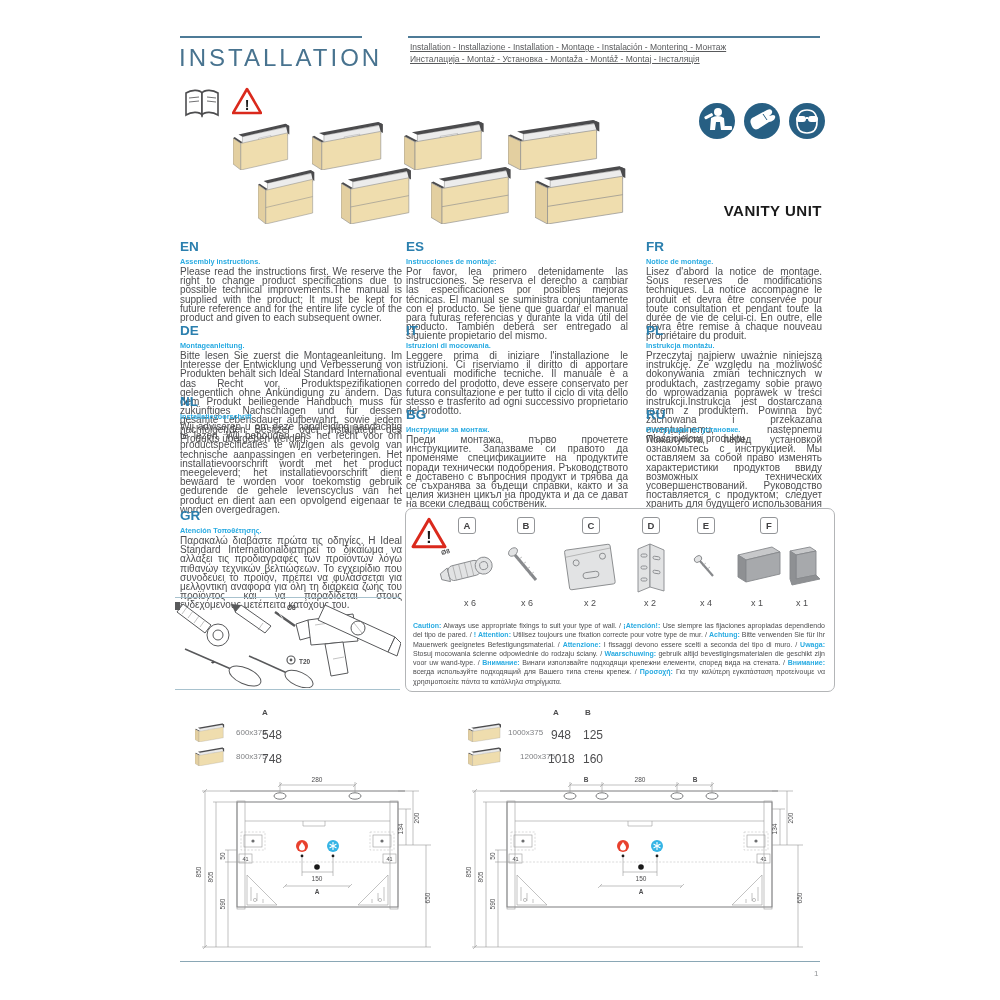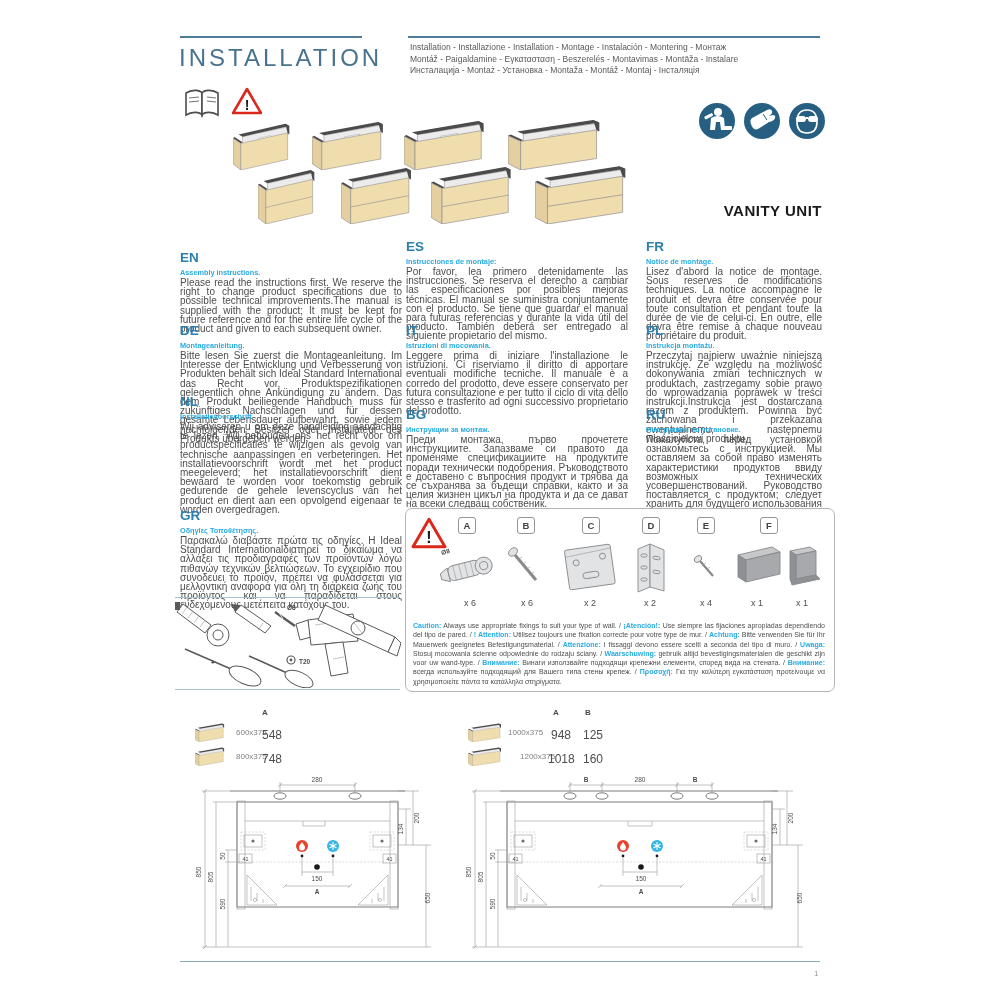--- a/index.html
+++ b/index.html
@@ -2,21 +2,21 @@
 <html><head>
 <meta charset="utf-8">
 <style>
   html,body{margin:0;padding:0;background:#fff;}
   .page{position:relative;width:1000px;height:1000px;background:#fff;overflow:hidden;
         font-family:"Liberation Sans",sans-serif;color:#4d4d4f;}
   .abs{position:absolute;}
   .rule{position:absolute;height:2px;background:#4e7b97;}
   .thinrule{position:absolute;height:1px;background:#a8c2ce;}
   .title{position:absolute;font-size:24px;letter-spacing:3px;color:#48738f;font-weight:400;}
-  .langs{position:absolute;font-size:8.5px;line-height:11.5px;color:#58595b;text-align:justify;}
+  .langs{position:absolute;font-size:8.5px;line-height:11.5px;color:#58595b;text-align:justify;text-decoration:underline;}
   .product{position:absolute;font-size:15px;font-weight:bold;color:#1a1a1a;letter-spacing:.5px;text-align:right;}
   .sec{position:absolute;}
   .sec .code{font-size:13.5px;font-weight:bold;color:#2b7fae;margin-bottom:3px;}
   .sec .sub{font-size:7.3px;font-weight:bold;color:#29abe2;margin-bottom:1px;}
   .sec .body{font-size:10px;line-height:9.2px;color:#4d4d4f;text-align:justify;}
   .partsbox{position:absolute;border:1px solid #b3b5b7;border-radius:7px;background:#fff;}
   .chip{position:absolute;width:16px;height:15px;border:1px solid #939598;border-radius:3px;
         font-size:9.5px;font-weight:bold;color:#414042;display:flex;align-items:center;justify-content:center;background:#fff;}
   .qty{position:absolute;font-size:9px;color:#4d4d4f;transform:translateX(-50%);}
   .caution{position:absolute;font-size:7px;line-height:9.3px;color:#4d4d4f;text-align:justify;}
@@ -64,21 +64,20 @@
     </defs>
   </svg>
 
   <div class="rule" style="left:180px;top:36px;width:182px"></div>
   <div class="rule" style="left:408px;top:36px;width:412px"></div>
 
   <div class="title" style="left:179px;top:44px">INSTALLATION</div>
 
   <div class="langs" style="left:410px;top:42px;width:410px">
     <div>Installation - Installazione - Installation - Montage - Instalación - Montering - Монтаж</div>
-    <div>Montáž - Paigaldamine - Εγκατασταση - Beszerelés - Montavimas - Montāža - Instalare</div>
     <div>Инсталација - Montaż - Установка - Montaža - Montáž - Montaj - Інсталяція</div>
   </div>
 
   <svg class="abs" style="left:183px;top:89px" width="40" height="30" viewBox="0 0 40 30">
     <path d="M3,4 C9,0 17,1 19,4 L19,26 C17,23 9,22 3,26 Z" fill="#fff" stroke="#4d4d4f" stroke-width="1.6"></path>
     <path d="M35,4 C29,0 21,1 19,4 L19,26 C21,23 29,22 35,26 Z" fill="#fff" stroke="#4d4d4f" stroke-width="1.6"></path>
     <line x1="6" y1="9" x2="16" y2="8" stroke="#4d4d4f" stroke-width="0.8"></line>
     <line x1="6" y1="13" x2="16" y2="12" stroke="#4d4d4f" stroke-width="0.8"></line>
     <line x1="24" y1="8" x2="33" y2="9" stroke="#4d4d4f" stroke-width="0.8"></line>
     <line x1="24" y1="12" x2="33" y2="13" stroke="#4d4d4f" stroke-width="0.8"></line>
@@ -129,21 +128,21 @@
   <svg class="abs" style="left:788px;top:102px" width="38" height="38" viewBox="0 0 38 38">
     <circle cx="19" cy="19" r="18" fill="#275f83"></circle>
     <path d="M9,20 Q9,8 19,8 Q29,8 29,20 Q29,31 19,31 Q9,31 9,20 Z" fill="none" stroke="#fff" stroke-width="1.6"></path>
     <rect x="8" y="14" width="10" height="6" rx="3" fill="#fff"></rect>
     <rect x="20" y="14" width="10" height="6" rx="3" fill="#fff"></rect>
     <line x1="18" y1="16" x2="20" y2="16" stroke="#fff" stroke-width="2"></line>
   </svg>
 
   <div class="product" style="left:680px;top:202px;width:142px">VANITY UNIT</div>
 
-  <div class="sec" style="left:180px;top:250px;width:222px">
+  <div class="sec" style="left:180px;top:239px;width:222px">
     <div class="code">EN</div>
     <div class="sub">Assembly instructions.</div>
     <div class="body">Please read the instructions first. We reserve the right to change product specifications due to possible technical improvements.The manual is supplied with the product; It must be kept for future reference and for the entire life cycle of the product and given to each subsequent owner.</div>
   </div>
   <div class="sec" style="left:406px;top:239px;width:222px">
     <div class="code">ES</div>
     <div class="sub">Instrucciones de montaje:</div>
     <div class="body">Por favor, lea primero detenidamente las instrucciones. Se reserva el derecho a cambiar las especificaciones por posibles mejoras técnicas. El manual se suministra conjuntamente con el producto. Se tiene que guardar el manual para futuras referencias y durante la vida útil del producto. También deberá ser entregado al siguiente propietario del mismo.</div>
   </div>
   <div class="sec" style="left:646px;top:239px;width:176px">
@@ -176,21 +175,21 @@
     <div class="sub">Инструкции за монтаж.</div>
     <div class="body">Преди монтажа, първо прочетете инструкциите. Запазваме си правото да променяме спецификациите на продуктите поради технически подобрения. Ръководството е доставено с въпросния продукт и трябва да се съхранява за бъдещи справки, както и за целия жизнен цикъл на продукта и да се дават на всеки следващ собственик.</div>
   </div>
   <div class="sec" style="left:646px;top:407px;width:176px">
     <div class="code">RU</div>
     <div class="sub">Инструкции по установке.</div>
     <div class="body">Пожалуйста, перед установкой ознакомьтесь с инструкцией. Мы оставляем за собой право изменять характеристики продуктов ввиду возможных технических усовершенствований. Руководство поставляется с продуктом; следует хранить для будущего использования в течение всего срока службы изделия и передавать каждому следующему владельцу.</div>
   </div>
   <div class="sec" style="left:180px;top:508px;width:222px">
     <div class="code">GR</div>
-    <div class="sub">Οδηγίες Τοποθέτησης.</div>
+    <div class="sub">Atención Τοποθέτησης.</div>
     <div class="body">Παρακαλώ διαβάστε πρώτα τις οδηγίες. Η Ideal Standard Internationalδιατηρεί το δικαίωμα να αλλάξει τις προδιαγραφές των προϊόντων λόγω πιθανών τεχνικών βελτιώσεων. Το εγχειρίδιο που συνοδεύει το προϊόν, πρέπει να φυλάσσεται για μελλοντική αναφορά για όλη τη διάρκεια ζωής του προϊόντος και να παραδίδεται στους ενδεχόμενους μετέπειτα κατόχους του.</div>
   </div>
 
   <div class="thinrule" style="left:175px;top:597px;width:225px"></div>
   <div class="thinrule" style="left:175px;top:689px;width:225px"></div>
   <svg class="abs" style="left:175px;top:599px" width="226" height="89" viewBox="0 0 226 89">
 
     <g>
       <polygon class="tool" points="8,5 36,26 30,34 2,13"></polygon>
       <line x1="12" y1="8" x2="7" y2="15" class="lt"></line>

